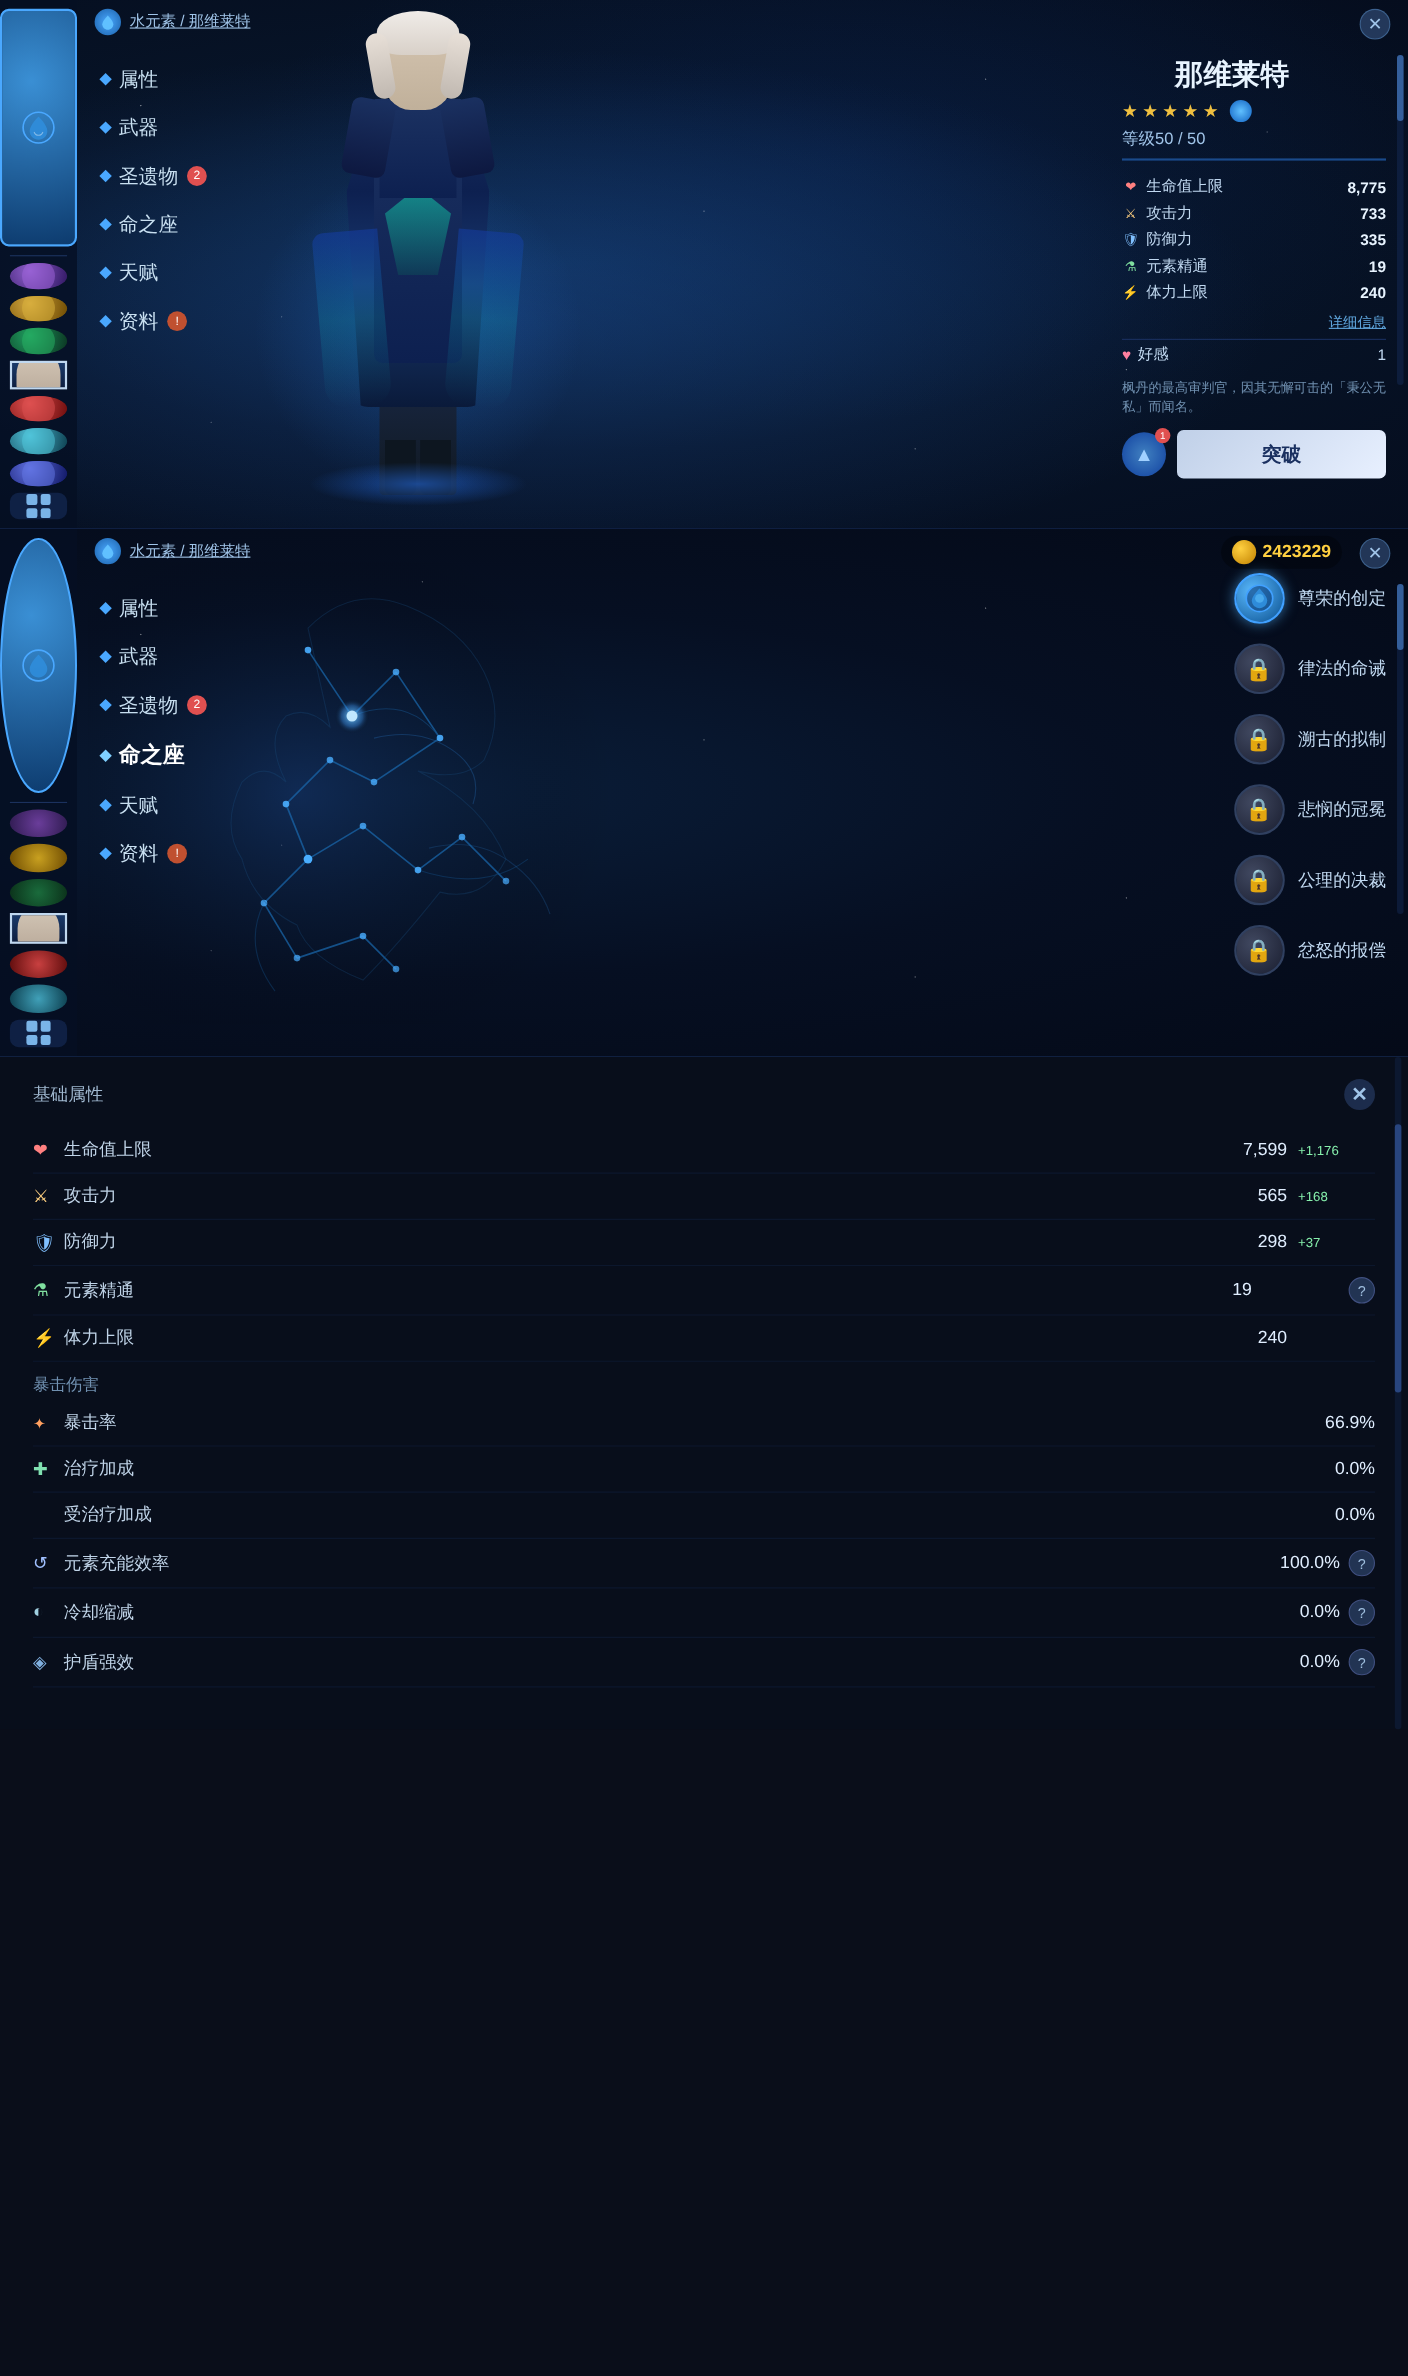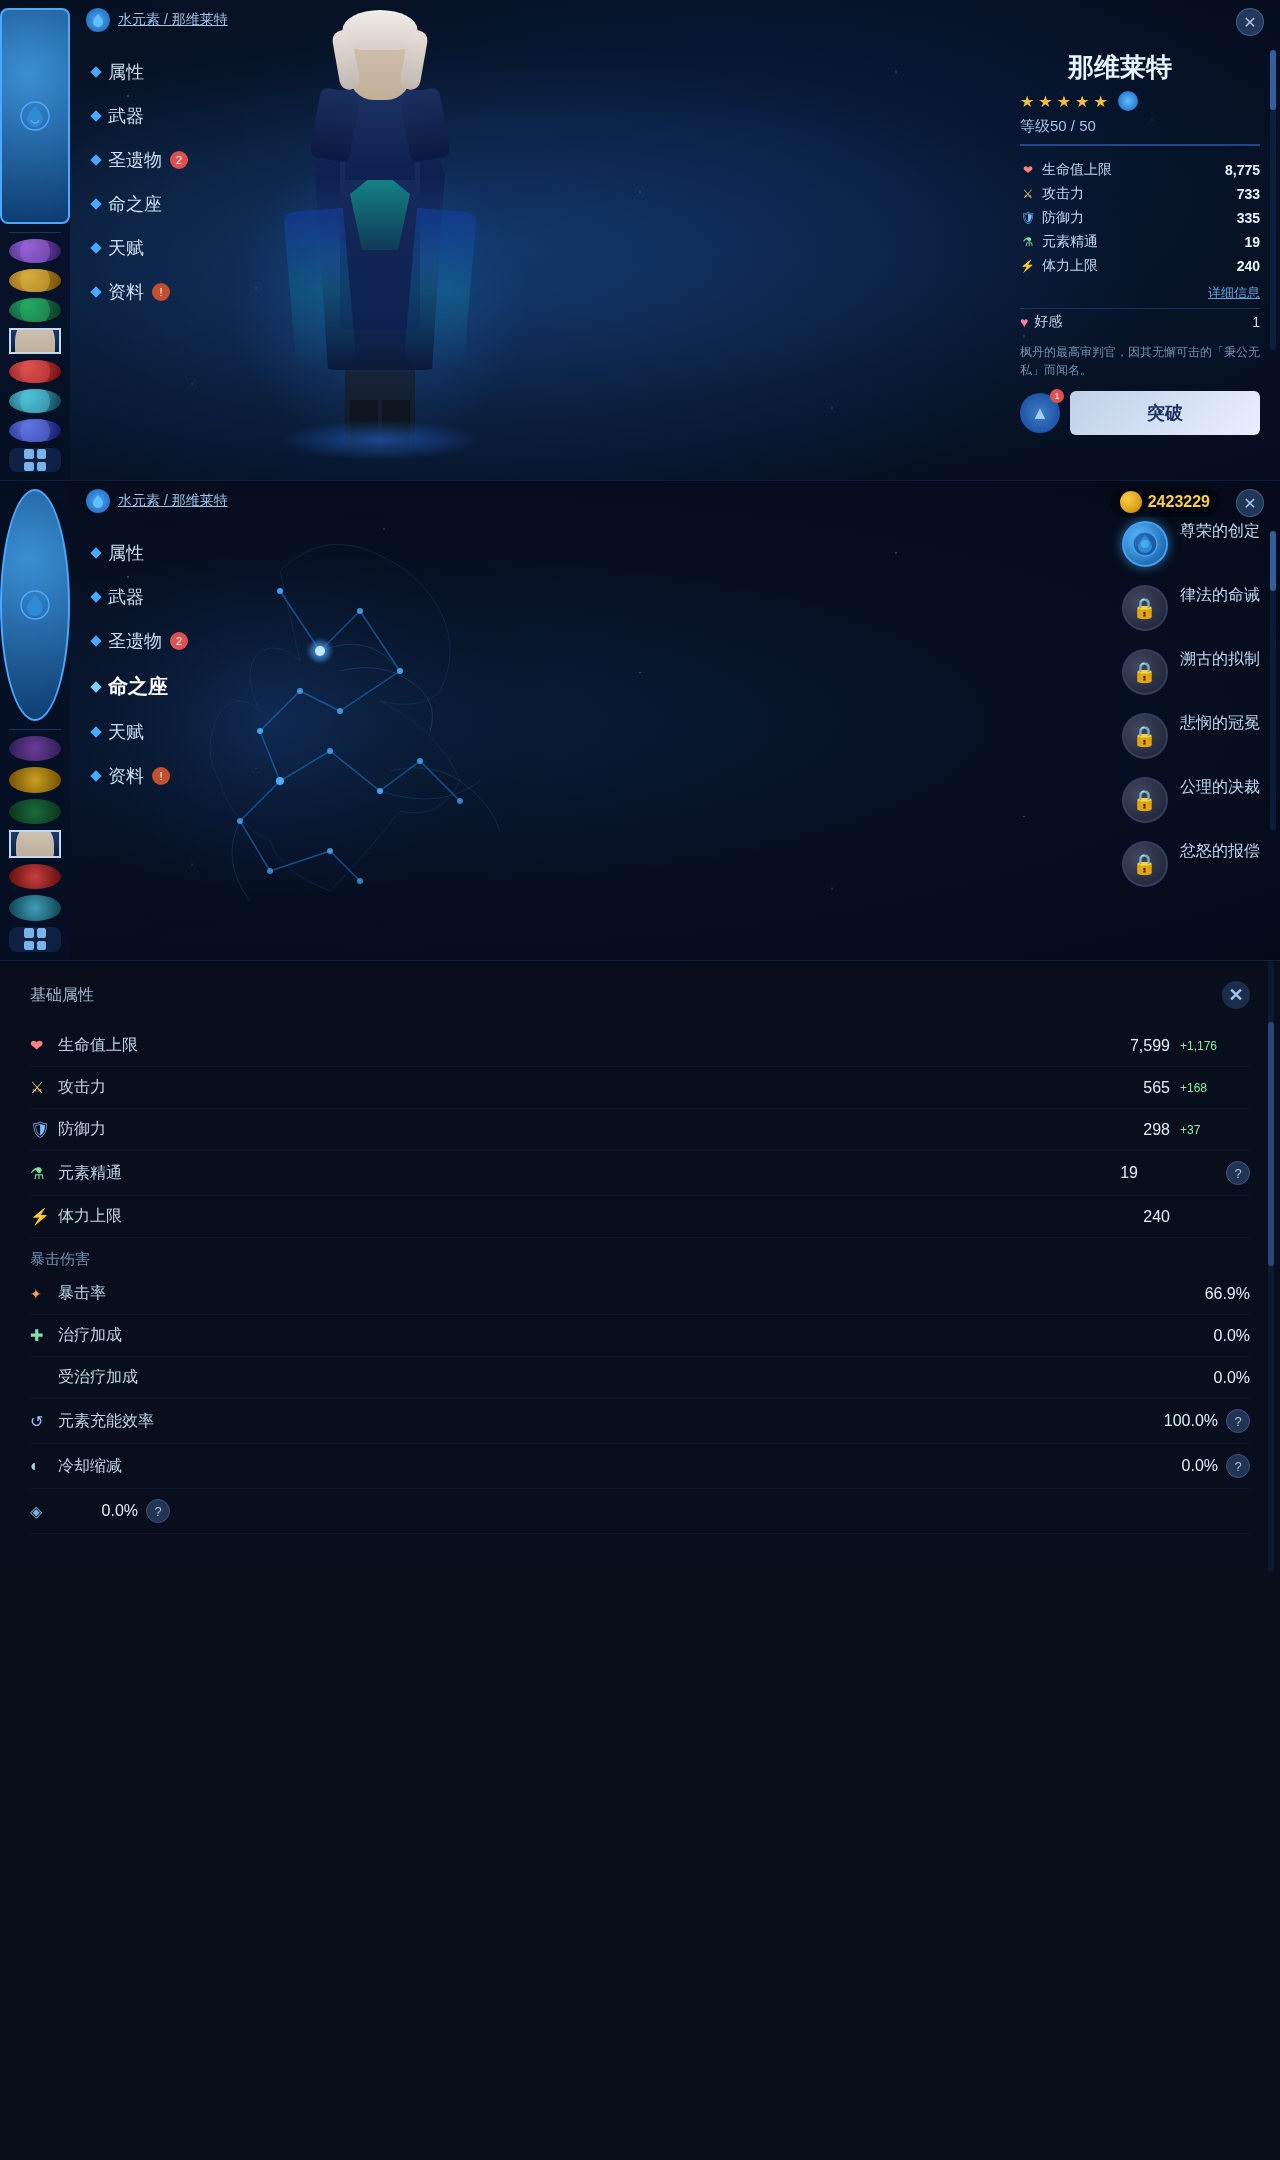--- a/index.html
+++ b/index.html
@@ -394,21 +394,21 @@
     .constellation-menu {
       position: absolute;
       right: 20px;
       top: 40px;
       display: flex;
       flex-direction: column;
       gap: 18px;
     }
     .const-item {
       display: flex;
-      align-items: flex-start;
+      align-items: center;
       gap: 12px;
       cursor: pointer;
     }
     .const-orb {
       width: 46px;
       height: 46px;
       border-radius: 50%;
       display: flex;
       align-items: center;
       justify-content: center;
@@ -1052,20 +1052,21 @@
 
     <div class="stat-row2">
       <div class="stat-row2-icon" style="color:#a0d0e0;">◐</div>
       <div class="stat-row2-label">冷却缩减</div>
       <div class="stat-row2-pct">0.0%</div>
       <div class="stat-row2-help">?</div>
     </div>
 
     <div class="stat-row2">
       <div class="stat-row2-icon" style="color:#80b0e0;">◈</div>
+      <div class="stat-row2-label">护盾强效</div>
       <div class="stat-row2-pct">0.0%</div>
       <div class="stat-row2-help">?</div>
     </div>
   </div>
 
   <div class="section3-scrollbar">
     <div class="section3-scrollbar-thumb"></div>
   </div>
 </div>
 

